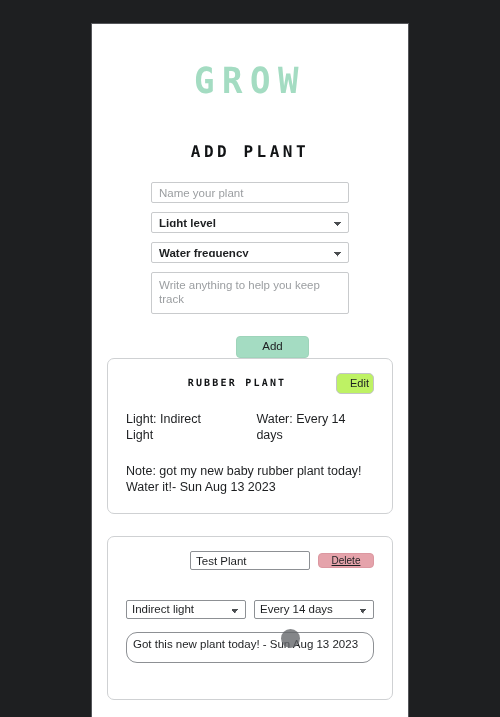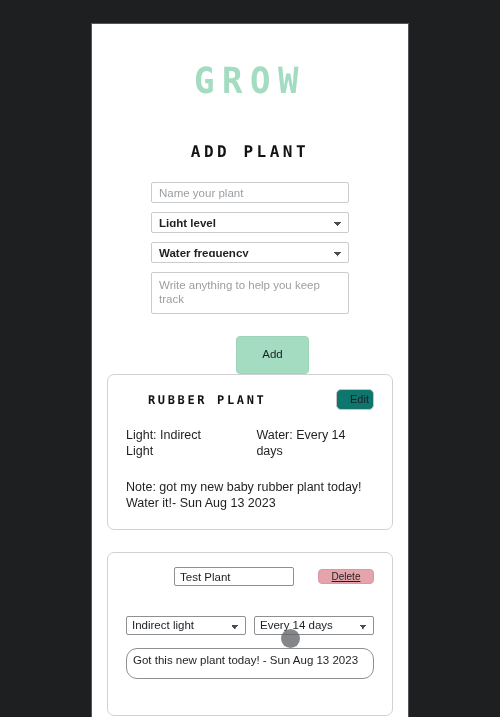--- a/index.html
+++ b/index.html
@@ -132,21 +132,21 @@
     text-align: center;
   }
   #add-button {
     font-family: "Liberation Sans", sans-serif;
     font-size: 11.5px;
     color: #1d1f21;
     background: #a4dcc2;
     border: 1px solid #9ed4ba;
     border-radius: 4px;
     width: 73px;
-    height: 38px;
+    height: 22px;
     line-height: 1;
     cursor: pointer;
     margin-left: 45px;
   }
 
   
   #plant-list {
     padding: 0 15px 0 15px;
     display: flex;
     flex-direction: column;
@@ -161,31 +161,31 @@
   }
 
   .card-top {
     display: flex;
     align-items: center;
     justify-content: space-between;
     gap: 10px;
   }
   .card-title {
     flex: 1;
-    text-align: left;
+    text-align: center;
     color: #111315;
-    font-size: 12px;
+    font-size: 10px;
     line-height: 16px;
     padding-left: 22px;
   }
   .edit-button {
     font-family: "Liberation Sans", sans-serif;
     font-size: 11px;
     color: #1d1f21;
-    background: #0f766e;
+    background: #bef264;
     border: 1px solid #c3c5c7;
     border-radius: 5px;
     width: 38px;
     height: 21px;
     line-height: 1;
     cursor: pointer;
     flex: none;
     padding-left: 13px;
   }
 
@@ -208,21 +208,21 @@
   
   .edit-card .edit-top {
     display: flex;
     align-items: center;
     justify-content: space-between;
     gap: 8px;
   }
   .edit-name-wrap {
     flex: 1;
     display: flex;
-    justify-content: flex-start;
+    justify-content: flex-end;
     padding-left: 48px;
   }
   .edit-name {
     width: 120px;
     font-family: "Liberation Sans", sans-serif;
     font-size: 11.5px;
     color: #1d1f21;
     background: #fff;
     border: 1px solid #8d9094;
     border-radius: 2px;

